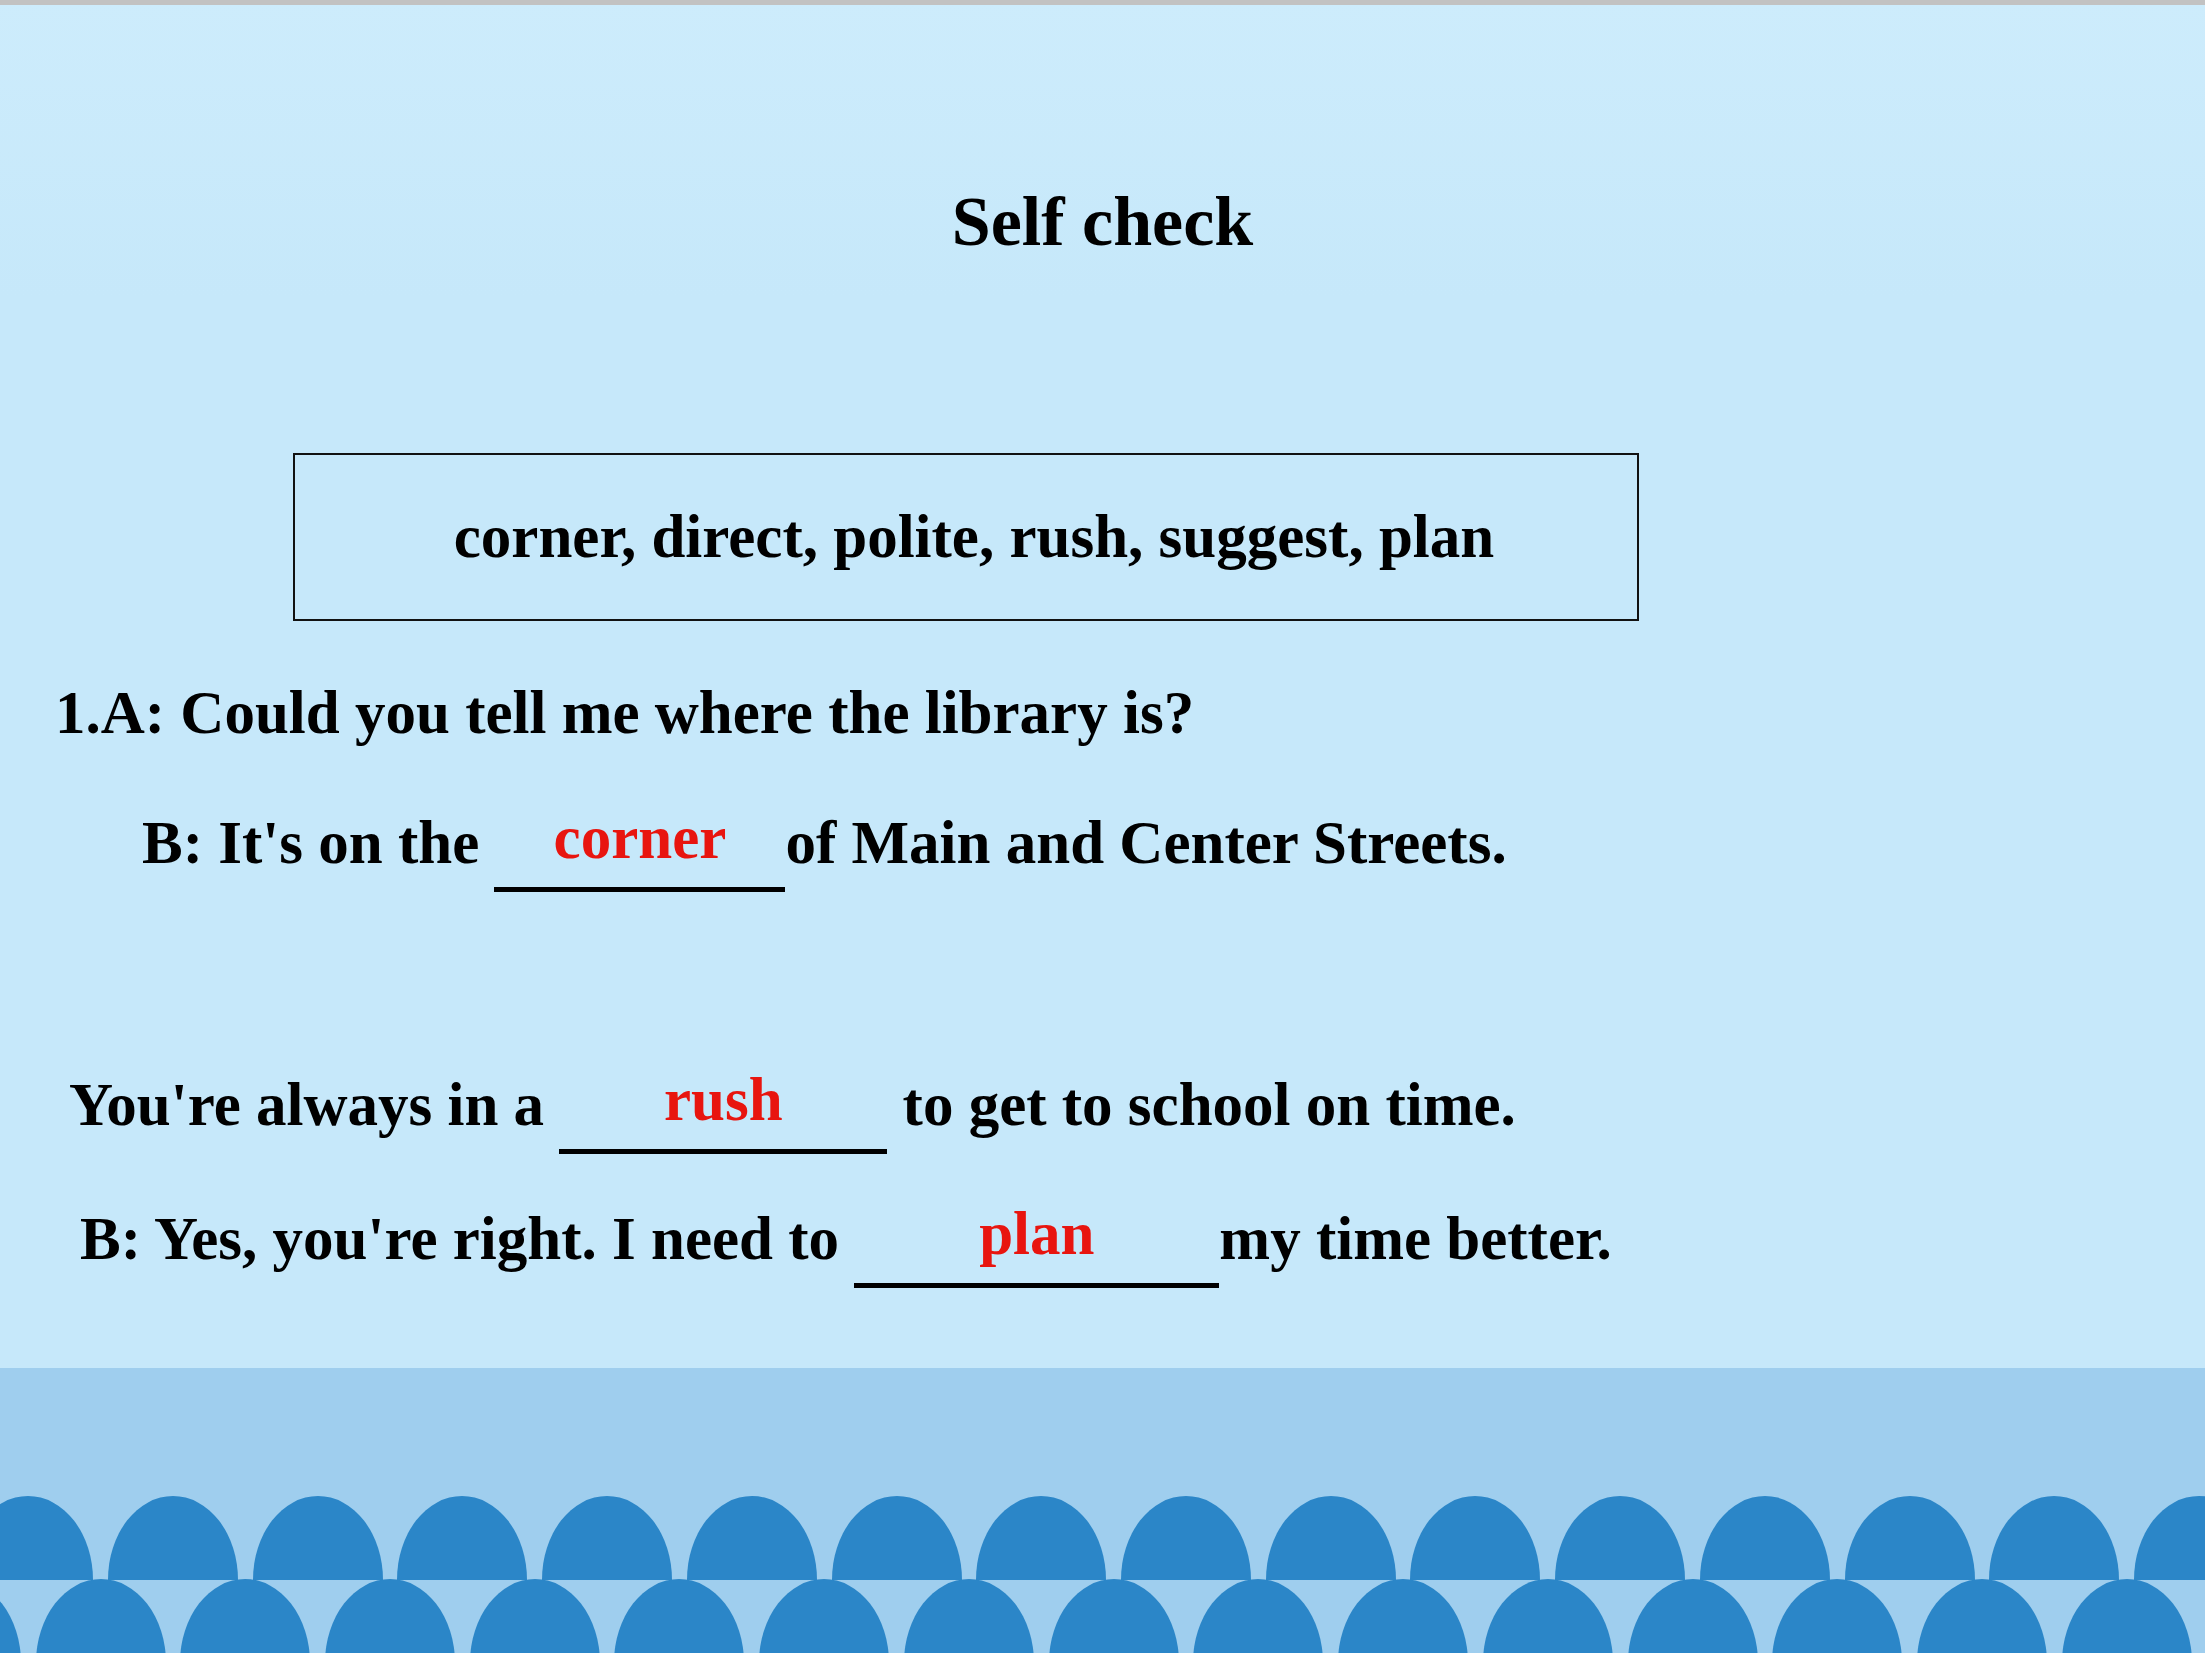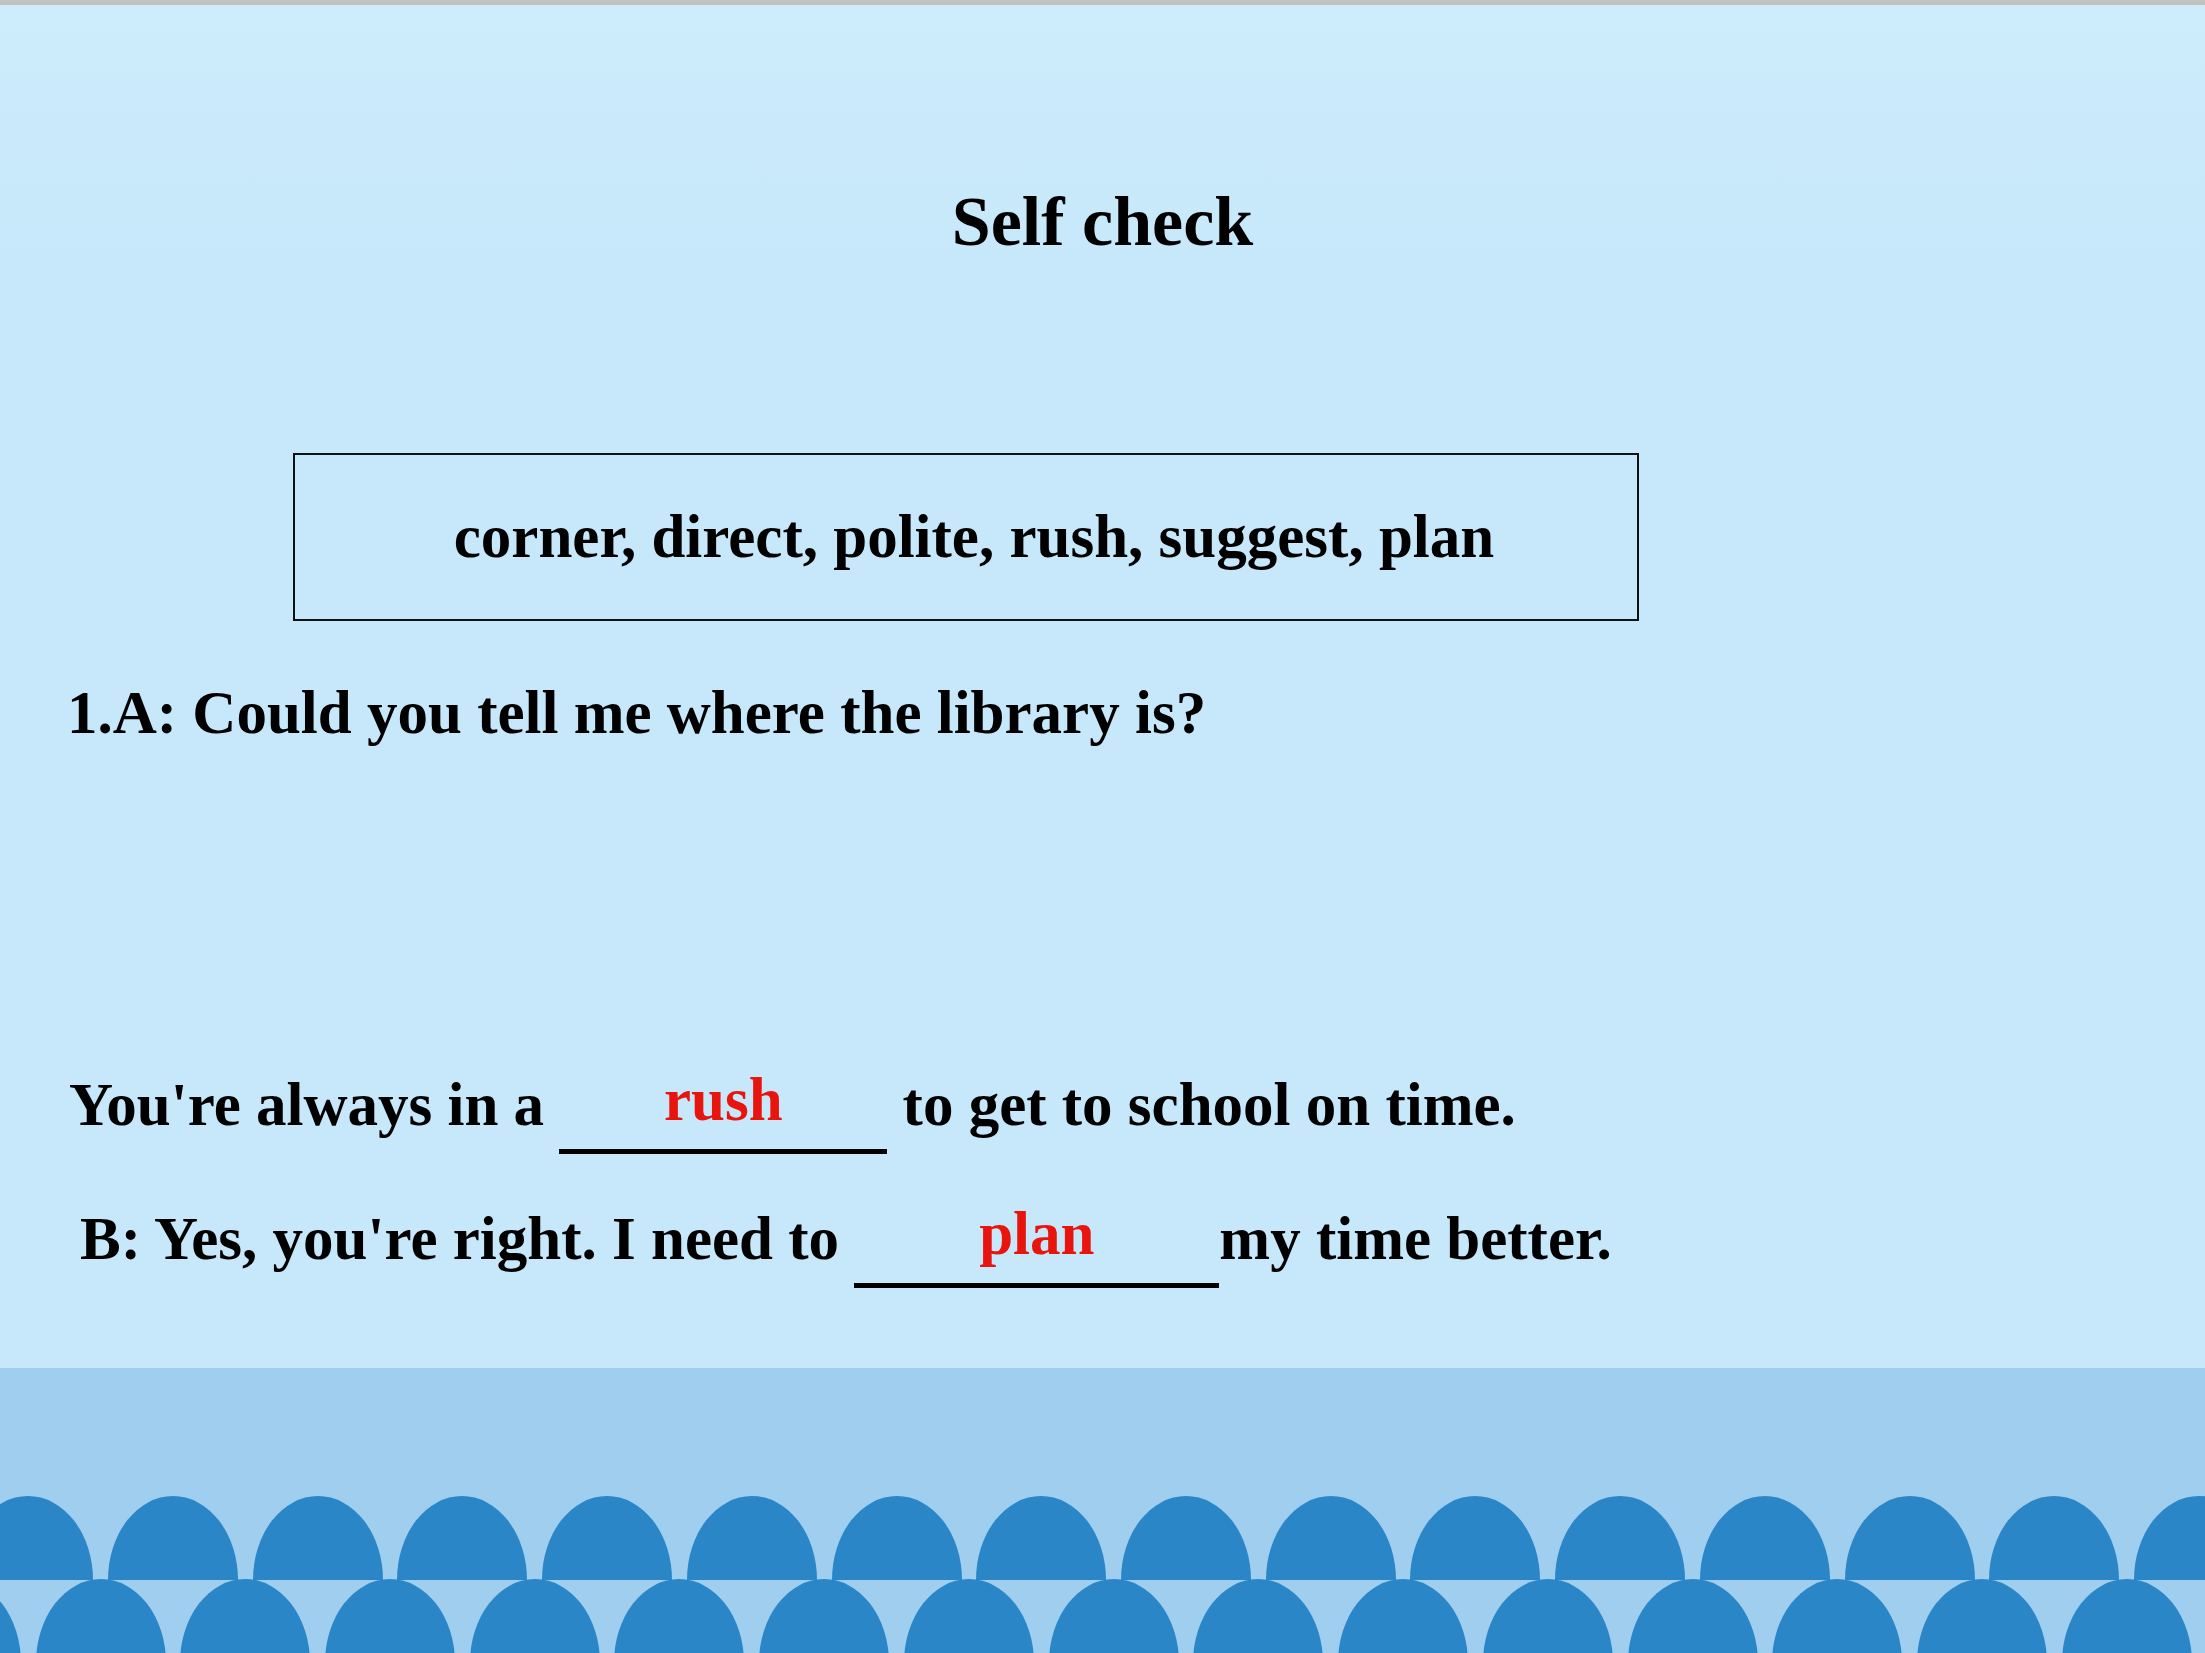--- a/index.html
+++ b/index.html
@@ -53,21 +53,21 @@
     align-items: center;
     justify-content: center;
     box-sizing: border-box;
   }
   .word-box .words {
     font-size: 61px;
     color: var(--text-black, #000);
     white-space: pre;
     margin-left: 16px;
   }
-  .q1  { left: 67px;  top: 678px;  }
+  .q1  { left: 55px;  top: 678px;  }
   .a1  { left: 142px; top: 808px; }
   .q2  { left: 69px;  top: 938px; }
   .q2b { left: 69px;  top: 1070px; }
   .a2  { left: 80px; top: 1204px; }
 
   .blank {
     display: inline-block;
     height: 1em;
     border-bottom: 5.4px solid var(--text-black, #000);
     vertical-align: -0.3em;
@@ -117,20 +117,21 @@
 
   <div class="title">Self check</div>
 
 
   <div class="word-box">
     <span class="words">corner, direct, polite, rush, suggest, plan</span>
   </div>
 
   <div class="line q1">1.A: Could you tell me where the library is?</div>
 
+  <div class="line a1"><span>B: It's on the </span><span class="blank blank-1"><span class="answer">corner</span></span><span>of Main and Center Streets.</span></div>
 
 
   <div class="line q2b"><span>You're always in a </span><span class="blank blank-2"><span class="answer">rush</span></span><span> to get to school on time.</span></div>
 
   <div class="line a2"><span>B: Yes, you're right. I need to </span><span class="blank blank-3"><span class="answer">plan</span></span><span>my time better.</span></div>
 
   <div class="band">
     <div class="wave-row wave-row-1">
         <span class="dome" style="left: -37px;"></span>
         <span class="dome" style="left: 108px;"></span>

